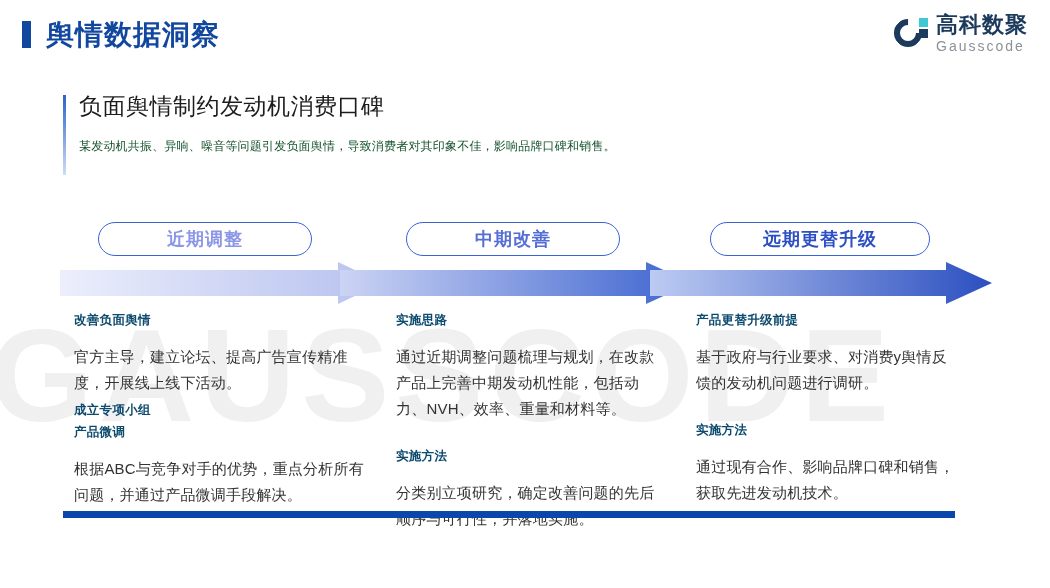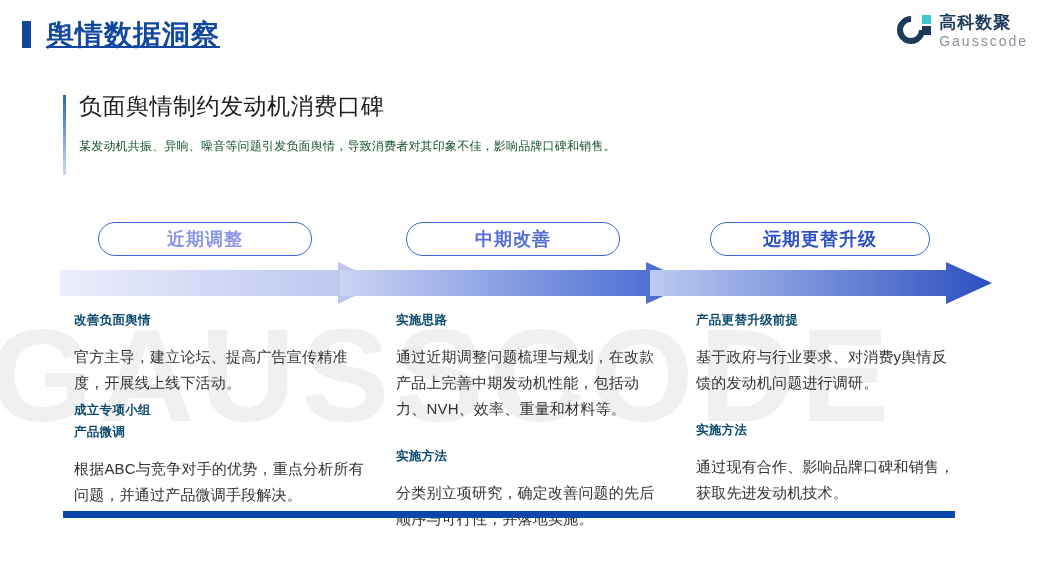--- a/index.html
+++ b/index.html
@@ -22,33 +22,32 @@
 
   
   .header{position:absolute;left:0;top:0;width:1050px;height:68px;z-index:3;}
   .hdr-bullet{
     position:absolute;left:22px;top:21px;width:9px;height:27px;background:#12479f;
   }
   .hdr-title{
     position:absolute;left:46px;top:16px;
     font-size:28px;font-weight:700;color:#12479f;letter-spacing:1px;
     font-family:"Liberation Sans",sans-serif;
-    text-decoration:underline;
   }
   .logo{position:absolute;right:22px;top:14px;display:flex;align-items:center;gap:8px;}
   .logo-mark{position:relative;width:34px;height:34px;}
   .logo-c{
     position:absolute;left:0;top:2px;width:28px;height:28px;border-radius:50%;
     border:6px solid #1b3a5c;border-right-color:transparent;
     transform:rotate(-45deg);box-sizing:border-box;
   }
   .logo-sq1{position:absolute;right:0px;top:1px;width:9px;height:9px;background:#3fc7d4;}
   .logo-sq2{position:absolute;right:0px;top:12px;width:9px;height:9px;background:#1b3a5c;}
   .logo-text{display:flex;flex-direction:column;line-height:1;}
-  .logo-cn{font-size:17px;font-weight:700;color:#1b3a5c;letter-spacing:1px;}
+  .logo-cn{font-size:22px;font-weight:700;color:#1b3a5c;letter-spacing:1px;}
   .logo-en{font-size:14px;color:#8a9199;letter-spacing:2px;margin-top:3px;}
 
   
   .lead{position:absolute;left:63px;top:92px;width:900px;z-index:3;}
   .lead-bar{
     position:absolute;left:0;top:3px;width:3px;height:80px;
     background:linear-gradient(to bottom,#2a63c8,#cfdcf5);
   }
   .lead-title{
     margin-left:16px;font-size:23px;font-weight:400;color:#1c1c1c;

